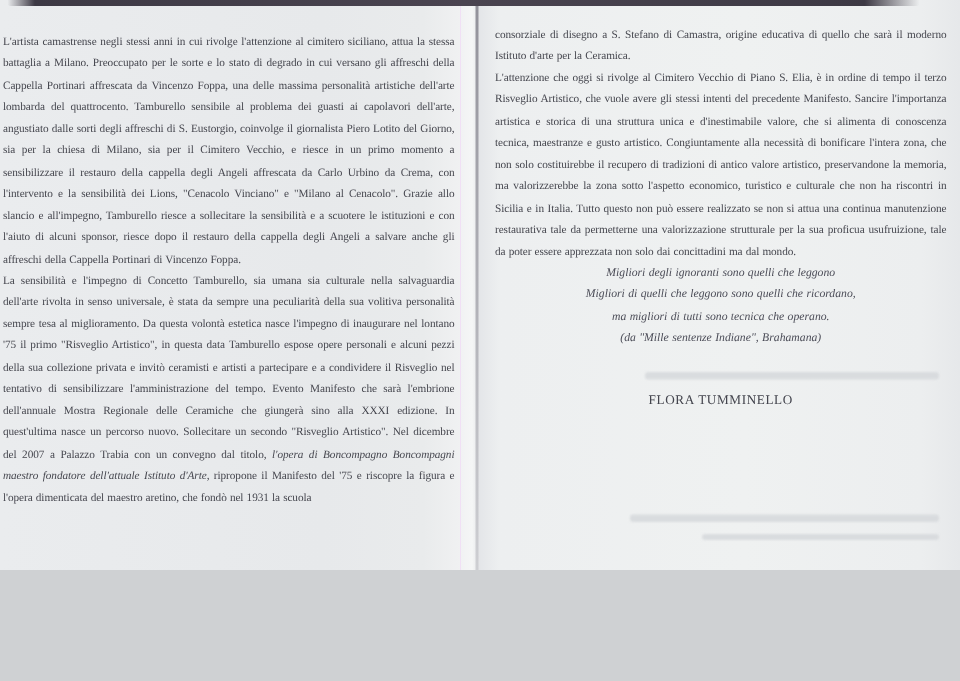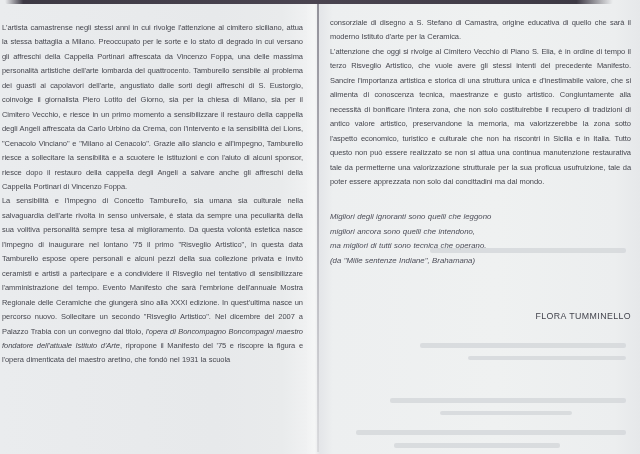--- a/index.html
+++ b/index.html
@@ -1,19 +1,19 @@
 <!DOCTYPE html>
 <html><head>
 <meta charset="utf-8">
 <style>
   html,body{margin:0;padding:0;background:#cfd1d3;}
   .scan{
-    position:relative;width:640px;height:454px;overflow:hidden;
+    position:relative;width:640px;height:380px;overflow:hidden;
     background:#f0abfc;
-    font-family:Liberation Sans, sans-serif;
+    font-family:Liberation Serif, serif;
   }
   .page{position:absolute;top:0;height:454px;}
   .page-left{
     left:0;width:307px;
     background:linear-gradient(to right,#eaecee 0%,#e7e9eb 70%,#e9ebec 92%,#f0f1f2 100%);
   }
   .gutter{
     position:absolute;left:307px;top:0;width:13px;height:454px;
     background:linear-gradient(to right,#f1f2f3,#f5f6f6 60%,#e3e4e7);
   }
@@ -33,25 +33,24 @@
   .body-text{
     position:absolute;
     color:#46474f;
     font-size:7.5px;letter-spacing:-.05px;word-spacing:.3px;
     line-height:14.45px;text-align:justify;
   }
   .body-text p{margin:0;}
   .left-text{left:2px;top:21px;width:301px;}
   .right-text{left:330px;top:16px;width:301px;}
   .quote{
-    margin-top:21px;
-    text-align:left;font-style:italic;color:#4c4d58;
+    text-align:center;font-style:italic;color:#4c4d58;
     font-size:7.8px;line-height:14.4px;letter-spacing:0;
   }
-  .signature{margin-top:41px;text-align:right;color:#43444d;}
+  .signature{margin-top:26px;text-align:center;color:#43444d;}
   .sig-name{font-size:8.8px;letter-spacing:.4px;line-height:15px;}
   .sig-date{font-size:8.4px;letter-spacing:.3px;line-height:15px;}
   .ghost{
     position:absolute;height:5px;border-radius:2px;
     background:#d6d9dc;filter:blur(.6px);opacity:.85;
   }
   i{font-style:italic;}
 </style>
 </head>
 <body>
@@ -68,21 +67,21 @@
     <p><span>L'artista camastrense negli stessi anni in cui rivolge l'attenzione al cimitero siciliano, attua la stessa battaglia a Milano. Preoccupato per le sorte e lo stato di degrado in cui versano gli affreschi della Cappella Portinari affrescata da Vincenzo Foppa, una delle massima personalità artistiche dell'arte lombarda del quattrocento.  Tamburello sensibile al problema dei guasti ai capolavori dell'arte, angustiato dalle sorti degli affreschi di S. Eustorgio, coinvolge il giornalista Piero Lotito del Giorno, sia per la chiesa di Milano, sia per il Cimitero Vecchio, e riesce in un primo momento a sensibilizzare il restauro della cappella degli Angeli affrescata da Carlo Urbino da Crema, con l'intervento e la sensibilità dei Lions, "Cenacolo Vinciano" e "Milano al Cenacolo". Grazie allo slancio e all'impegno, Tamburello riesce a sollecitare la sensibilità e a scuotere le istituzioni e con l'aiuto di alcuni sponsor, riesce dopo il restauro della cappella degli Angeli a salvare anche gli affreschi della Cappella Portinari di Vincenzo  Foppa.</span></p>
     <p><span>La sensibilità e l'impegno di Concetto Tamburello, sia umana sia culturale nella salvaguardia dell'arte rivolta in senso universale, è stata da sempre una peculiarità della sua volitiva personalità sempre tesa al miglioramento. Da questa volontà estetica nasce l'impegno di inaugurare nel lontano '75 il primo "Risveglio Artistico", in questa data Tamburello espose opere personali e alcuni pezzi della sua collezione privata e invitò ceramisti e artisti a partecipare e a condividere il Risveglio nel tentativo di sensibilizzare l'amministrazione del tempo. Evento Manifesto che sarà l'embrione dell'annuale Mostra Regionale delle Ceramiche che giungerà sino alla XXXI edizione. In quest'ultima nasce un percorso nuovo. Sollecitare un secondo "Risveglio Artistico". Nel dicembre del 2007 a Palazzo Trabia con un convegno dal titolo, </span><i>l'opera di Boncompagno Boncompagni maestro fondatore dell'attuale Istituto d'Arte</i><span>, ripropone il Manifesto del '75 e riscopre la figura e l'opera dimenticata del maestro aretino, che fondò nel 1931 la scuola</span></p>
   </div>
 
   <div class="body-text right-text">
     <p><span>consorziale di disegno a S. Stefano di Camastra, origine educativa di quello che sarà il moderno Istituto d'arte per la Ceramica.</span></p>
     <p><span>L'attenzione che oggi si rivolge al Cimitero Vecchio di Piano S. Elia, è in ordine di tempo il terzo Risveglio Artistico, che vuole avere gli stessi intenti del precedente Manifesto. Sancire l'importanza artistica e storica di una struttura unica e d'inestimabile valore, che si alimenta di conoscenza tecnica, maestranze e gusto artistico. Congiuntamente alla necessità di bonificare l'intera zona, che non solo costituirebbe il recupero di tradizioni di antico valore artistico, preservandone la memoria, ma valorizzerebbe la zona sotto l'aspetto economico, turistico e culturale che non ha riscontri in Sicilia e in Italia. Tutto questo non può essere realizzato se non si attua una continua manutenzione restaurativa tale da permetterne una valorizzazione strutturale per la sua proficua usufruizione, tale da poter essere apprezzata non solo dai concittadini ma dal mondo.</span></p>
 
     <div class="quote">
       <div>Migliori degli ignoranti sono quelli che leggono</div>
-      <div>migliori ancora sono quelli che intendono,</div>
+      <div>Migliori di quelli che leggono sono quelli che ricordano,</div>
       <div>ma migliori di tutti sono tecnica che operano.</div>
       <div>(da "Mille sentenze Indiane", Brahamana)</div>
     </div>
 
     <div class="signature">
       <div class="sig-name">FLORA TUMMINELLO</div>
     </div>
   </div>
 
   <div class="ghost" style="top:248px;left:430px;width:196px;"></div>

